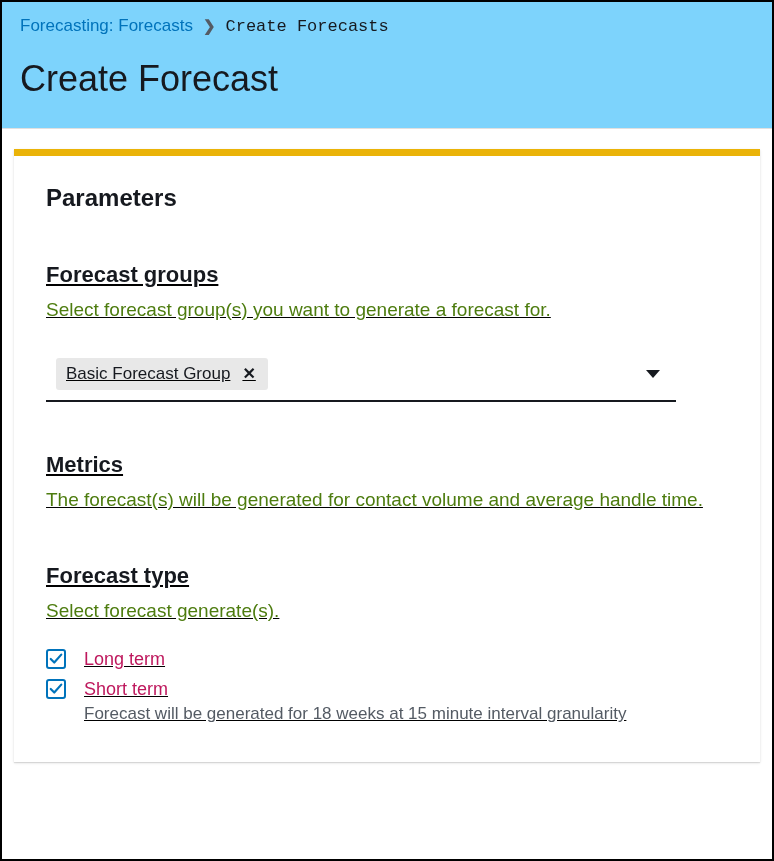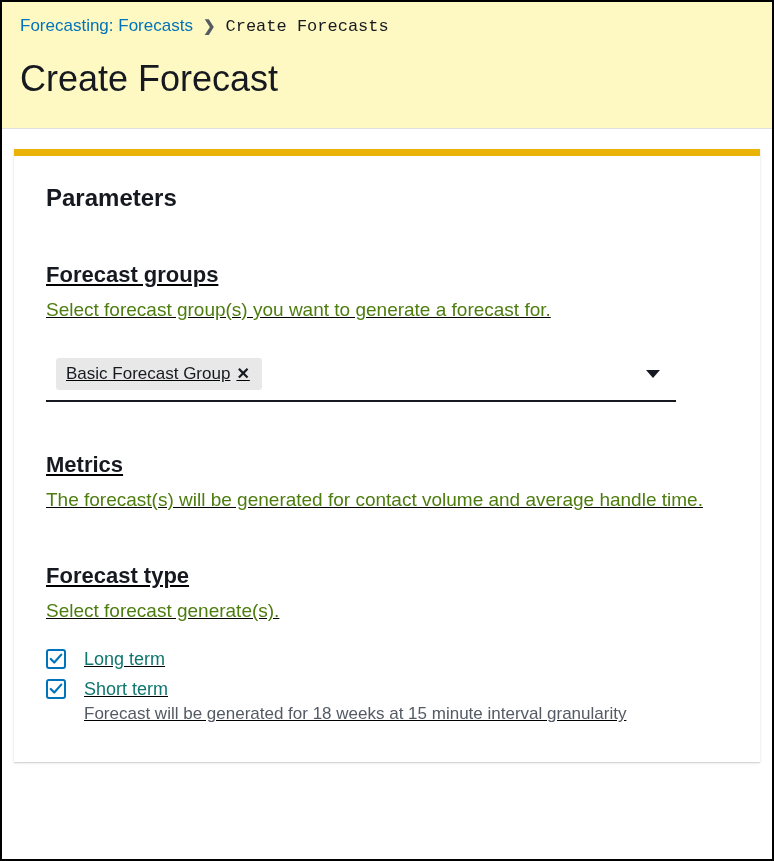--- a/index.html
+++ b/index.html
@@ -5,21 +5,21 @@
     * { box-sizing: border-box; margin: 0; padding: 0; }
     body {
       font-family: "Amazon Ember", "Helvetica Neue", Arial, sans-serif;
       background: #fff;
       width: 774px;
       height: 861px;
       border: 2px solid #000;
       overflow: hidden;
     }
     .header-region {
-      background: #fef9c3;
+      background: #7dd3fc;
       padding: 14px 18px 28px 18px;
       border-bottom: 1px solid #e0e0e0;
     }
     .breadcrumb {
       font-size: 17px;
       color: #333;
       display: flex;
       align-items: center;
       gap: 10px;
     }
@@ -71,21 +71,21 @@
       justify-content: space-between;
       max-width: 630px;
       cursor: pointer;
     }
     .chip {
       background: #e8e8e8;
       border-radius: 3px;
       padding: 6px 10px;
       display: inline-flex;
       align-items: center;
-      gap: 4px;
+      gap: 10px;
       font-size: 17px;
       color: #16191f;
     }
     .chip .remove {
       font-weight: bold;
       font-size: 16px;
       color: #16191f;
       cursor: pointer;
       padding: 0 2px;
     }
@@ -99,21 +99,21 @@
     .forecast-types { margin-top: 22px; }
     .type-row {
       display: flex;
       align-items: flex-start;
       gap: 18px;
       margin-bottom: 6px;
     }
     .type-row .text-block { flex: 1; }
     .type-label {
       font-size: 18px;
-      color: #0f766e;
+      color: #be185d;
       line-height: 1.35;
     }
     .type-desc {
       font-size: 17px;
       color: #545b64;
       margin-top: 0px;
       line-height: 1.55;
     }
     .checkbox {
       width: 20px; height: 20px;

